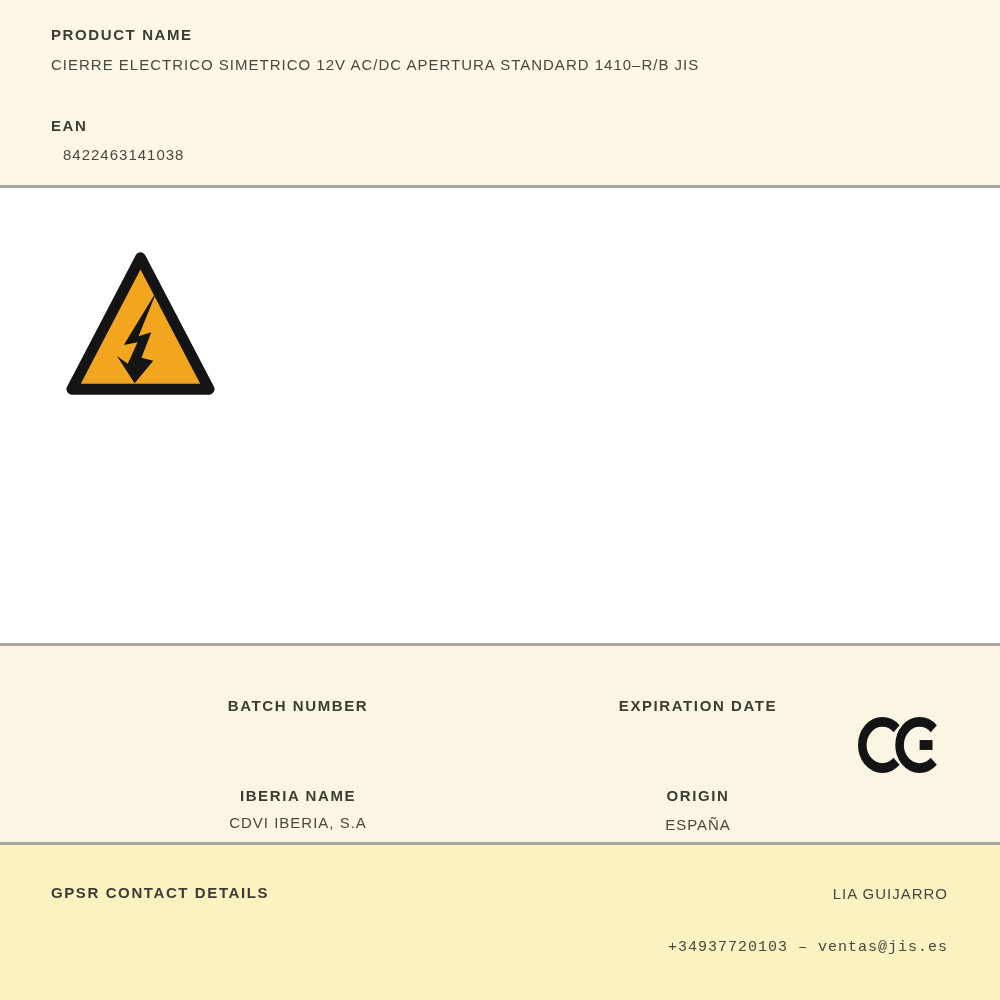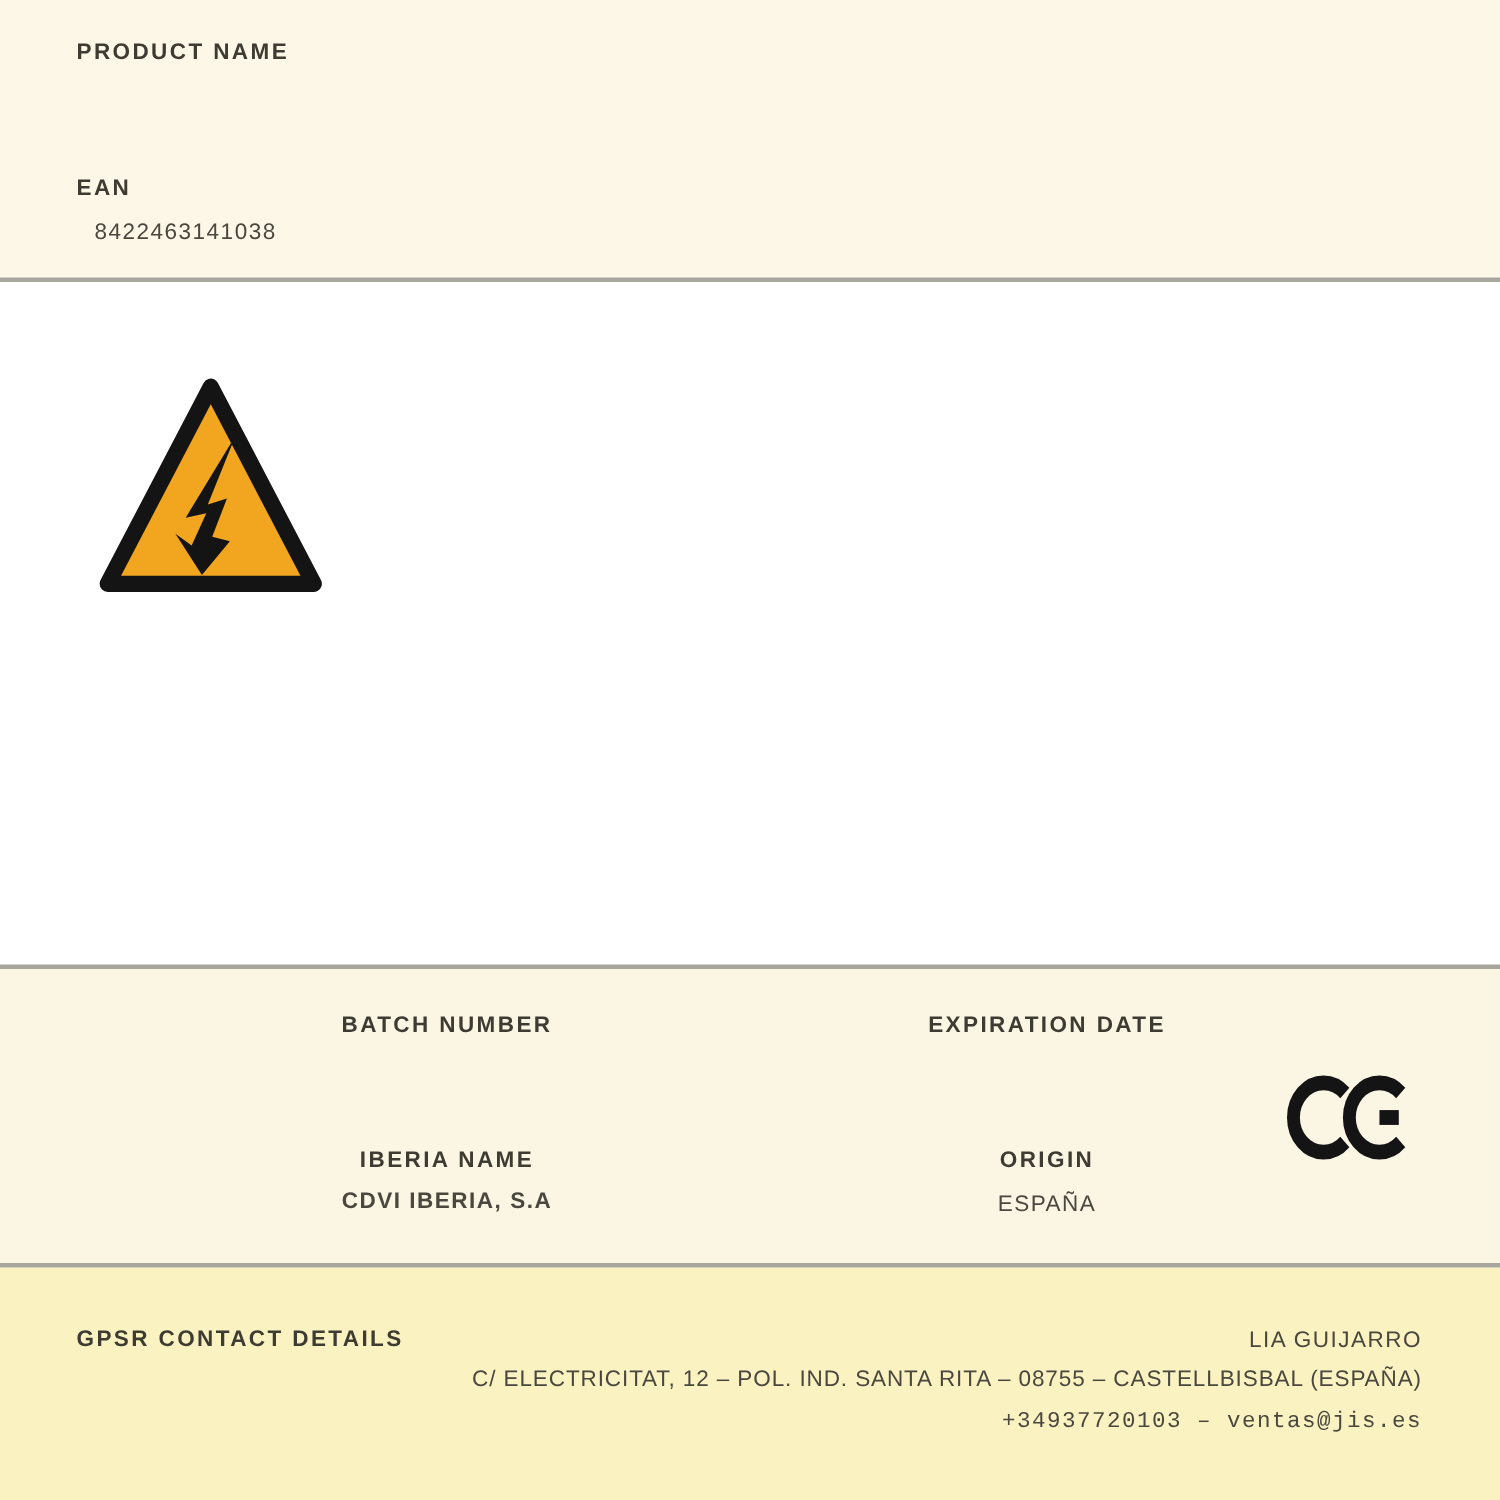--- a/index.html
+++ b/index.html
@@ -19,34 +19,34 @@
   .band-info     { top: 646px; height: 196px; background: #fbf6e4; }
   .band-contact  { top: 845px; height: 155px; background: #fbf2c1; }
   .divider { position: absolute; left: 0; width: 1000px; height: 3px; background: #a8a79d; }
   .divider-1 { top: 185px; }
   .divider-2 { top: 643px; }
   .divider-3 { top: 842px; }
 
   .txt { position: absolute; white-space: nowrap; font-size: 15px; letter-spacing: 1px; line-height: 1.1; }
   .lbl { font-weight: bold; letter-spacing: 1.6px; color: #3e3b32; }
   .val { font-weight: normal; color: #4a473e; }
-  .ctr { transform: translateX(-50%); }
+  .ctr { transform: translateX(-50%); margin-top: 22px; }
   .rgt { transform: translateX(-100%); }
 
   .product-label { left: 51px; top: 27px; }
   .product-value { left: 51px; top: 57px; }
   .ean-label     { left: 51px; top: 118px; }
   .ean-value     { left: 51px; top: 147px; margin-left: 12px; }
 
   .warning-sign { position: absolute; left: 62px; top: 244px; width: 157px; height: 159px; }
 
   .batch-label      { left: 298px; top: 676px; }
   .expiration-label { left: 698px; top: 676px; }
   .legal-label      { left: 298px; top: 766px; }
-  .legal-value      { left: 298px; top: 793px; font-weight: bold; }
+  .legal-value      { left: 298px; top: 793px; }
   .origin-label     { left: 698px; top: 766px; }
   .origin-value     { left: 698px; top: 795px; }
 
   .ce-mark { position: absolute; left: 858px; top: 712px; width: 86px; height: 66px; }
 
   .gpsr-label   { left: 51px;  top: 885px; }
   .contact-name { left: 948px; top: 886px; }
   .contact-addr { left: 948px; top: 912px; letter-spacing: 0.6px; }
   .contact-tel  { left: 948px; top: 940px; font-family: Liberation Mono, monospace; }
 </style>
@@ -57,20 +57,21 @@
 
   <div class="band band-top"></div>
   <div class="band band-middle"></div>
   <div class="band band-info"></div>
   <div class="band band-contact"></div>
   <div class="divider divider-1"></div>
   <div class="divider divider-2"></div>
   <div class="divider divider-3"></div>
 
   <div class="txt lbl product-label">PRODUCT NAME</div>
+  <div class="txt val product-value">CIERRE ELECTRICO SIMETRICO 12V AC/DC APERTURA STANDARD 1410–R/B JIS</div>
   <div class="txt lbl ean-label">EAN</div>
   <div class="txt val ean-value">8422463141038</div>
 
   <svg class="warning-sign" viewBox="0 0 160 160" xmlns="http://www.w3.org/2000/svg">
     <polygon points="80,13 150,147 10,147" fill="#f2a51f" stroke="#141414" stroke-width="11" stroke-linejoin="round"></polygon>
     <path d="M97 46 L63 102 L77 99 L67 121 L56 113 L74 141 L93 118 L81 115 L91 89 L78 93 Z" fill="#141414"></path>
   </svg>
 
   <div class="txt lbl ctr batch-label">BATCH NUMBER</div>
   <div class="txt lbl ctr expiration-label">EXPIRATION DATE</div>
@@ -82,16 +83,15 @@
   <svg class="ce-mark" viewBox="0 0 300 200" preserveAspectRatio="none" xmlns="http://www.w3.org/2000/svg">
     <g fill="none" stroke="#141414" stroke-width="30">
       <path d="M134.5 50.5 A70 70 0 1 0 134.5 149.5"></path>
       <path d="M264.5 50.5 A70 70 0 1 0 264.5 149.5"></path>
       <path d="M215 100 H260"></path>
     </g>
   </svg>
 
   <div class="txt lbl gpsr-label">GPSR CONTACT DETAILS</div>
   <div class="txt val rgt contact-name">LIA GUIJARRO</div>
-  <div class="txt val rgt contact-addr">C/ ELECTRICITAT, 12 – POL. IND. SANTA RITA – 08755 – CASTELLBISBAL (ESPAÑA)</div>
   <div class="txt val rgt contact-tel">+34937720103 – ventas@jis.es</div>
 
 </div>
 
 </body></html>

